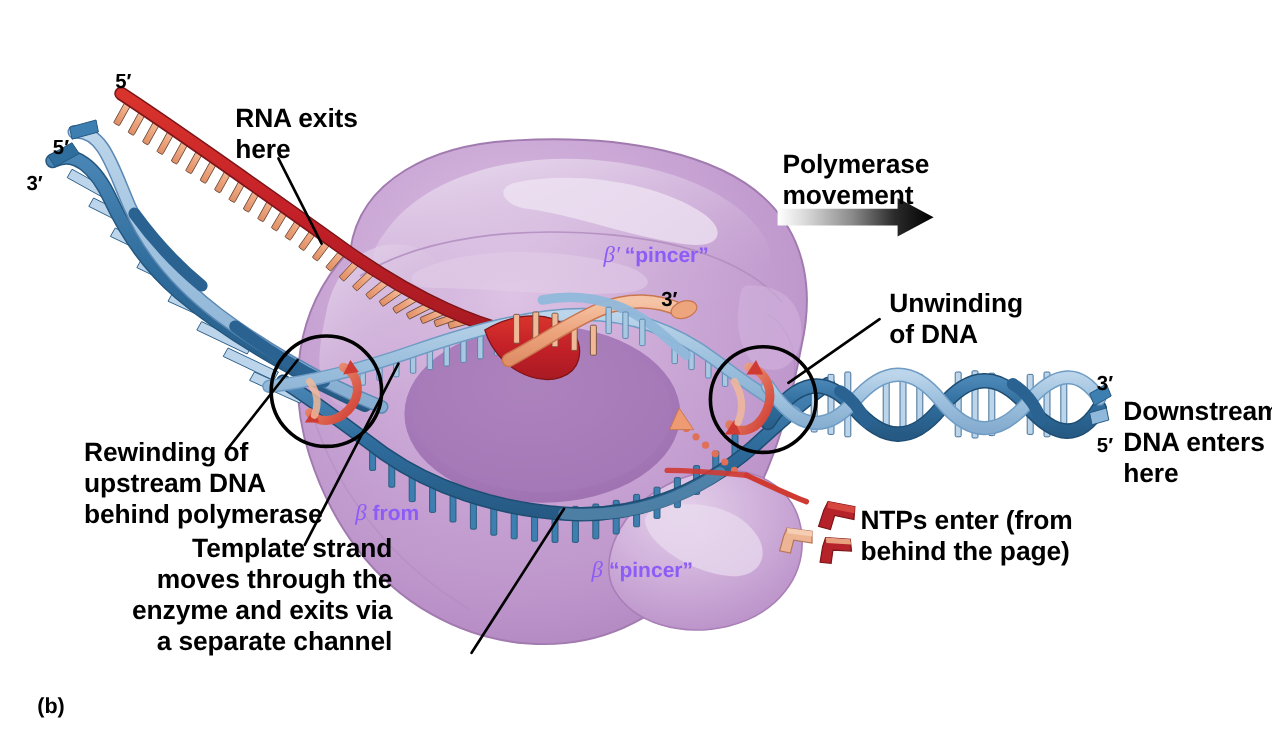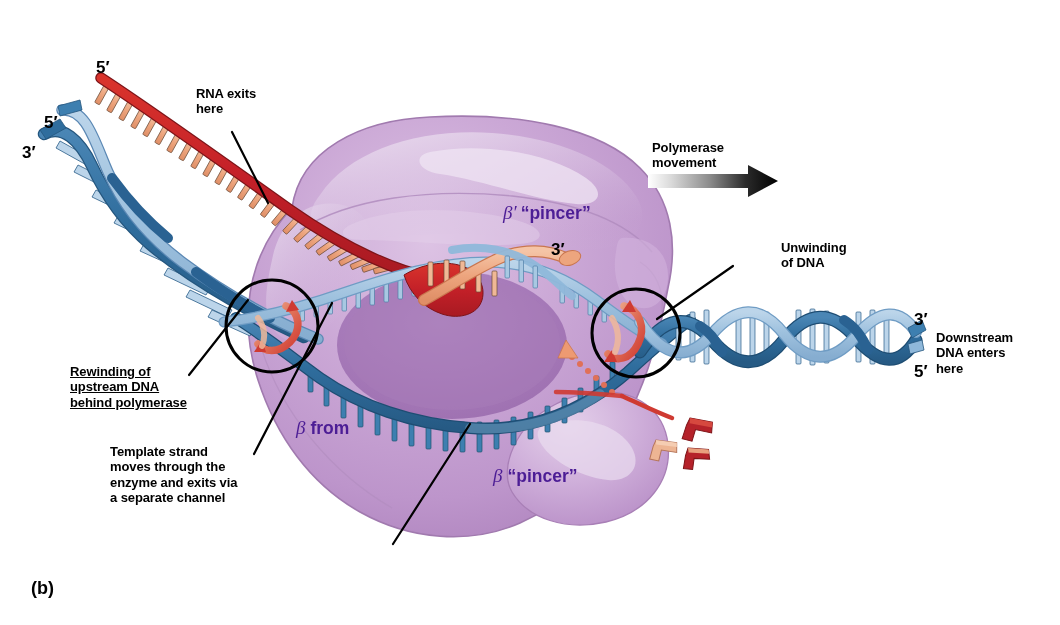--- a/index.html
+++ b/index.html
@@ -23,34 +23,34 @@
   }
   .lbl {
     position: absolute;
     font-family: "Liberation Sans", sans-serif;
     font-weight: bold;
     color: #000000;
     line-height: 1.18;
     white-space: pre-line;
     letter-spacing: -0.1px;
   }
-  .lbl-17 { font-size: 13px; }
+  .lbl-17 { font-size: 22px; }
   .prime {
     position: absolute;
     font-family: "Liberation Sans", sans-serif;
     font-weight: bold;
     font-size: 17px;
     color: #000000;
   }
   .greek {
     position: absolute;
     font-family: "Liberation Serif", serif;
     font-style: italic;
     font-size: 19px;
-    color: #4c1d95;
+    color: #8b5cf6;
   }
   .greek b {
     font-family: "Liberation Sans", sans-serif;
     font-style: normal;
     font-weight: bold;
     font-size: 17.5px;
   }
   .panel-tag {
     position: absolute;
     font-family: "Liberation Sans", sans-serif;
@@ -478,36 +478,38 @@
 
     <path d="M254 454 L332 303"></path>
 
     <path d="M393 544 L470 424"></path>
   </g>
 </svg>
 
 <div class="lbl lbl-17" style="left:196px; top:86px;">RNA exits
 here</div>
 
-<div class="lbl lbl-17" style="left:652px; top:140px;">Polymerase
+<div class="lbl lbl-17" style="left:652px; top:124px;">Polymerase
 movement</div>
 
-<div class="lbl lbl-17" style="left:741px; top:240px;margin-left:40px;">Unwinding
+<div class="lbl lbl-17" style="left:741px; top:240px;">Unwinding
 of DNA</div>
 
 <div class="lbl lbl-17" style="left:936px; top:310px;margin-top:20px;">Downstream
 DNA enters
 here</div>
 
-
-<div class="lbl lbl-17" style="left:70px; top:364px;text-decoration:underline;">Rewinding of
+<div class="lbl lbl-17" style="left:717px; top:421px;">NTPs enter (from
+behind the page)</div>
+
+<div class="lbl lbl-17" style="left:70px; top:364px;">Rewinding of
 upstream DNA
 behind polymerase</div>
 
-<div class="lbl lbl-17" style="left:110px; top:444px;">Template strand
+<div class="lbl lbl-17" style="left:110px; top:444px;text-align:right;">Template strand
 moves through the
 enzyme and exits via
 a separate channel</div>
 
 
 <div class="greek" style="left:503px; top:202px;">
   <span>β′</span><b style="margin-left:4px;">“pincer”</b>
 </div>
 
 <div class="greek" style="left:296px; top:417px;">

